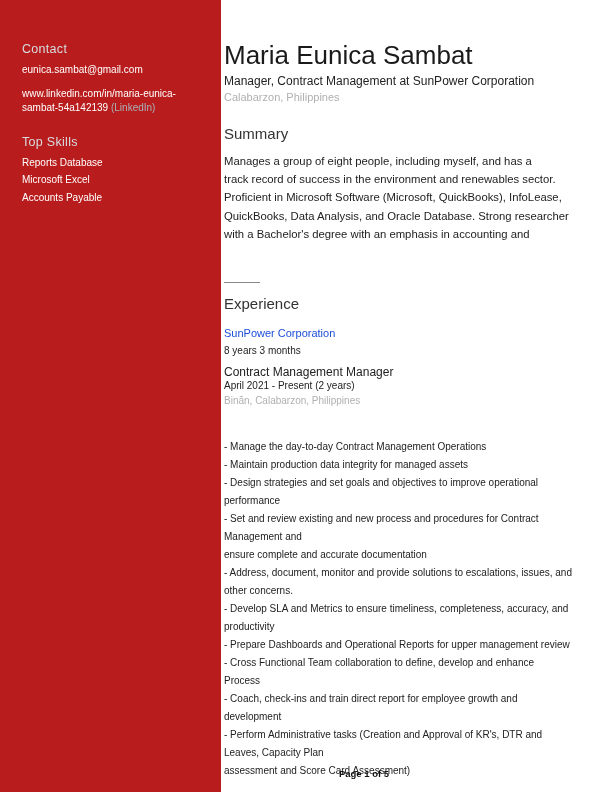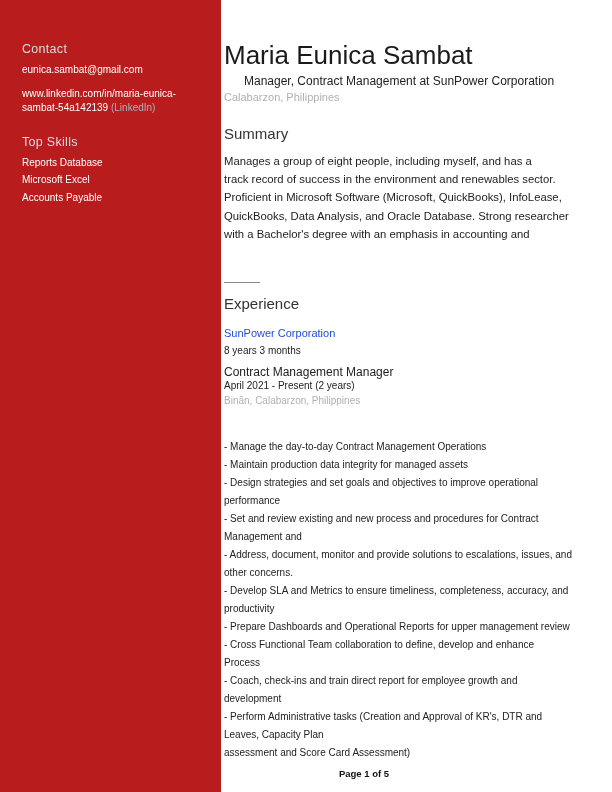--- a/index.html
+++ b/index.html
@@ -17,21 +17,21 @@
       font-size: 12.5px; color: #d6dde2; letter-spacing: 0.3px;
     }
     .sb-text {
       position: absolute; left: 22px; width: 175px;
       font-size: 10px; color: #ffffff; line-height: 14px;
     }
     .sb-muted { color: #a8b3bb; }
     .main { position: absolute; left: 224px; top: 0; width: 380px; }
     .abs { position: absolute; left: 0; white-space: nowrap; }
     .name { top: 40px; font-size: 26px; color: #1a1a1a; }
-    .headline { top: 74px; font-size: 12px; color: #222; margin-left: 20px; }
+    .headline { top: 74px; font-size: 12px; color: #222; }
     .location { top: 91px; font-size: 11px; color: #b0b0b0; text-align: right; }
     .section-title { font-size: 15px; color: #333; }
     .summary {
       position: absolute; left: 0; top: 152px; width: 372px;
       font-size: 11.3px; line-height: 18.2px; color: #222; white-space: normal;
     }
     .divider { position: absolute; left: 0; top: 282px; width: 36px; height: 1px; background: #888; }
     .company { top: 327px; font-size: 11px; color: #1d4ed8; }
     .duration { top: 345px; font-size: 10px; color: #222; }
     .role { top: 365px; font-size: 12px; color: #222; }
@@ -88,20 +88,21 @@
   <div class="abs dates">April 2021 - Present (2 years)</div>
   <div class="abs role-loc">Binãn, Calabarzon, Philippines</div>
 
   <div class="bullets">
     <div>- Manage the day-to-day Contract Management Operations</div>
     <div>- Maintain production data integrity for managed assets</div>
     <div>- Design strategies and set goals and objectives to improve operational</div>
     <div>performance</div>
     <div>- Set and review existing and new process and procedures for Contract</div>
     <div>Management and</div>
+    <div>ensure complete and accurate documentation</div>
     <div>- Address, document, monitor and provide solutions to escalations, issues, and</div>
     <div>other concerns.</div>
     <div>- Develop SLA and Metrics to ensure timeliness, completeness, accuracy, and</div>
     <div>productivity</div>
     <div>- Prepare Dashboards and Operational Reports for upper management review</div>
     <div>- Cross Functional Team collaboration to define, develop and enhance</div>
     <div>Process</div>
     <div>- Coach, check-ins and train direct report for employee growth and</div>
     <div>development</div>
     <div>- Perform Administrative tasks (Creation and Approval of KR's, DTR and</div>

